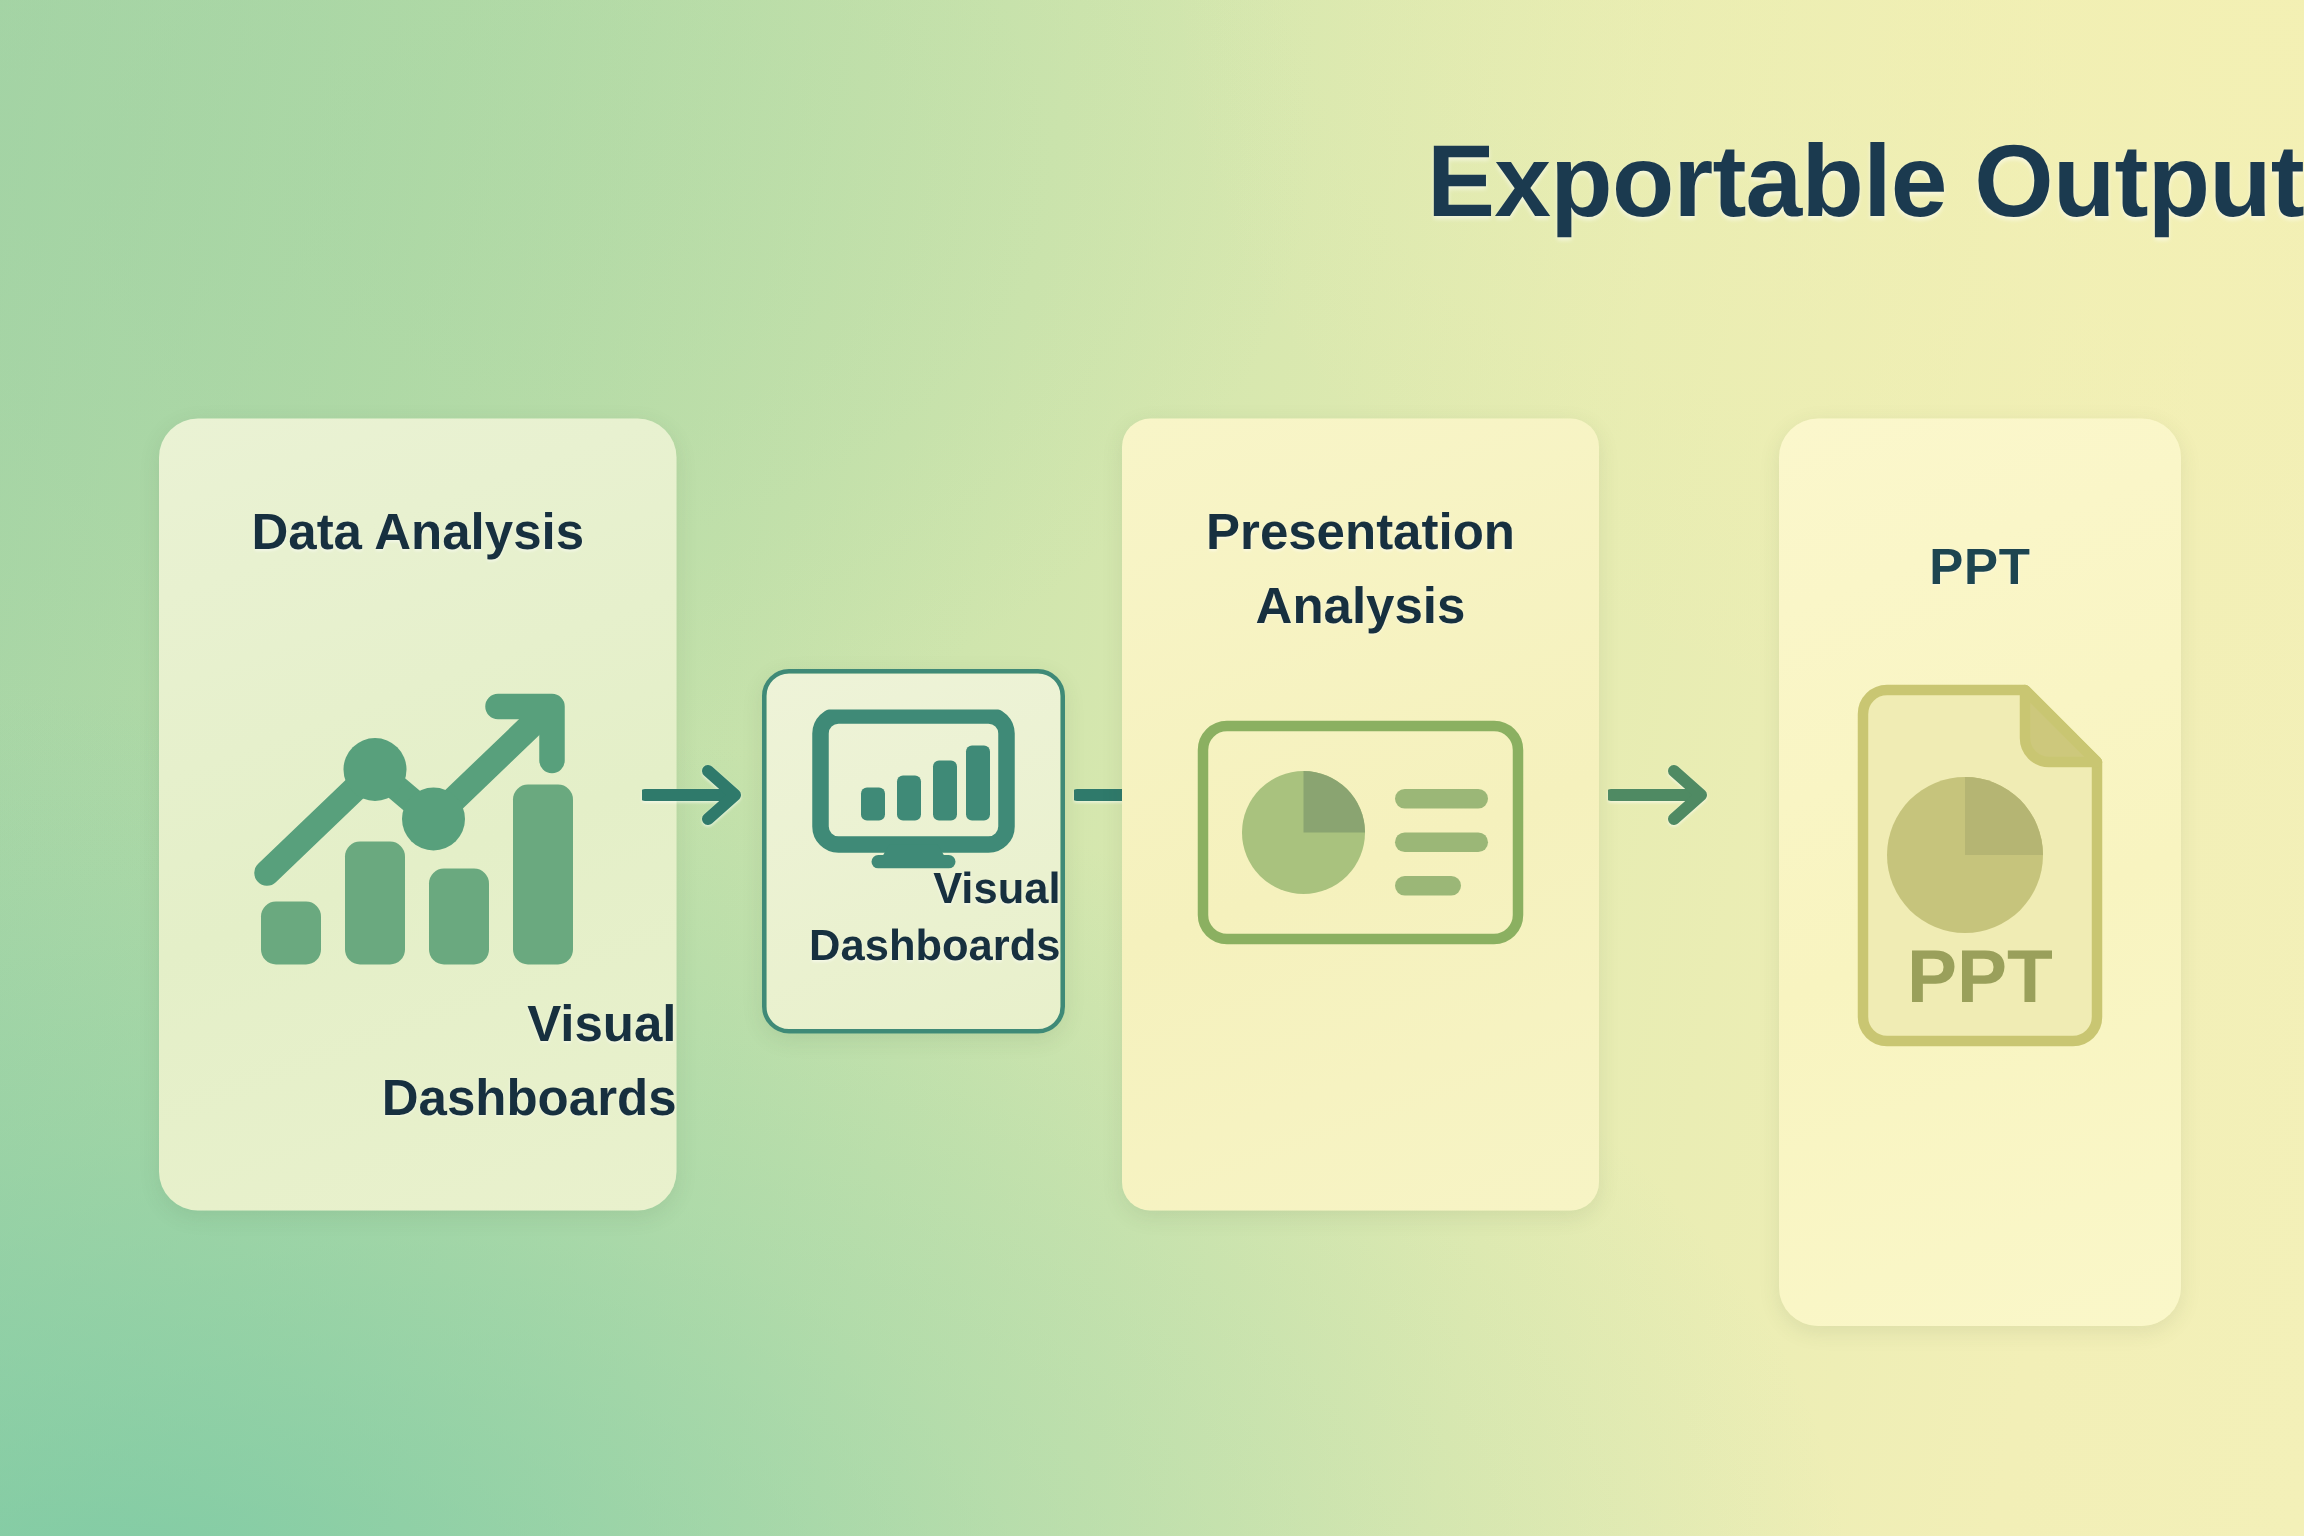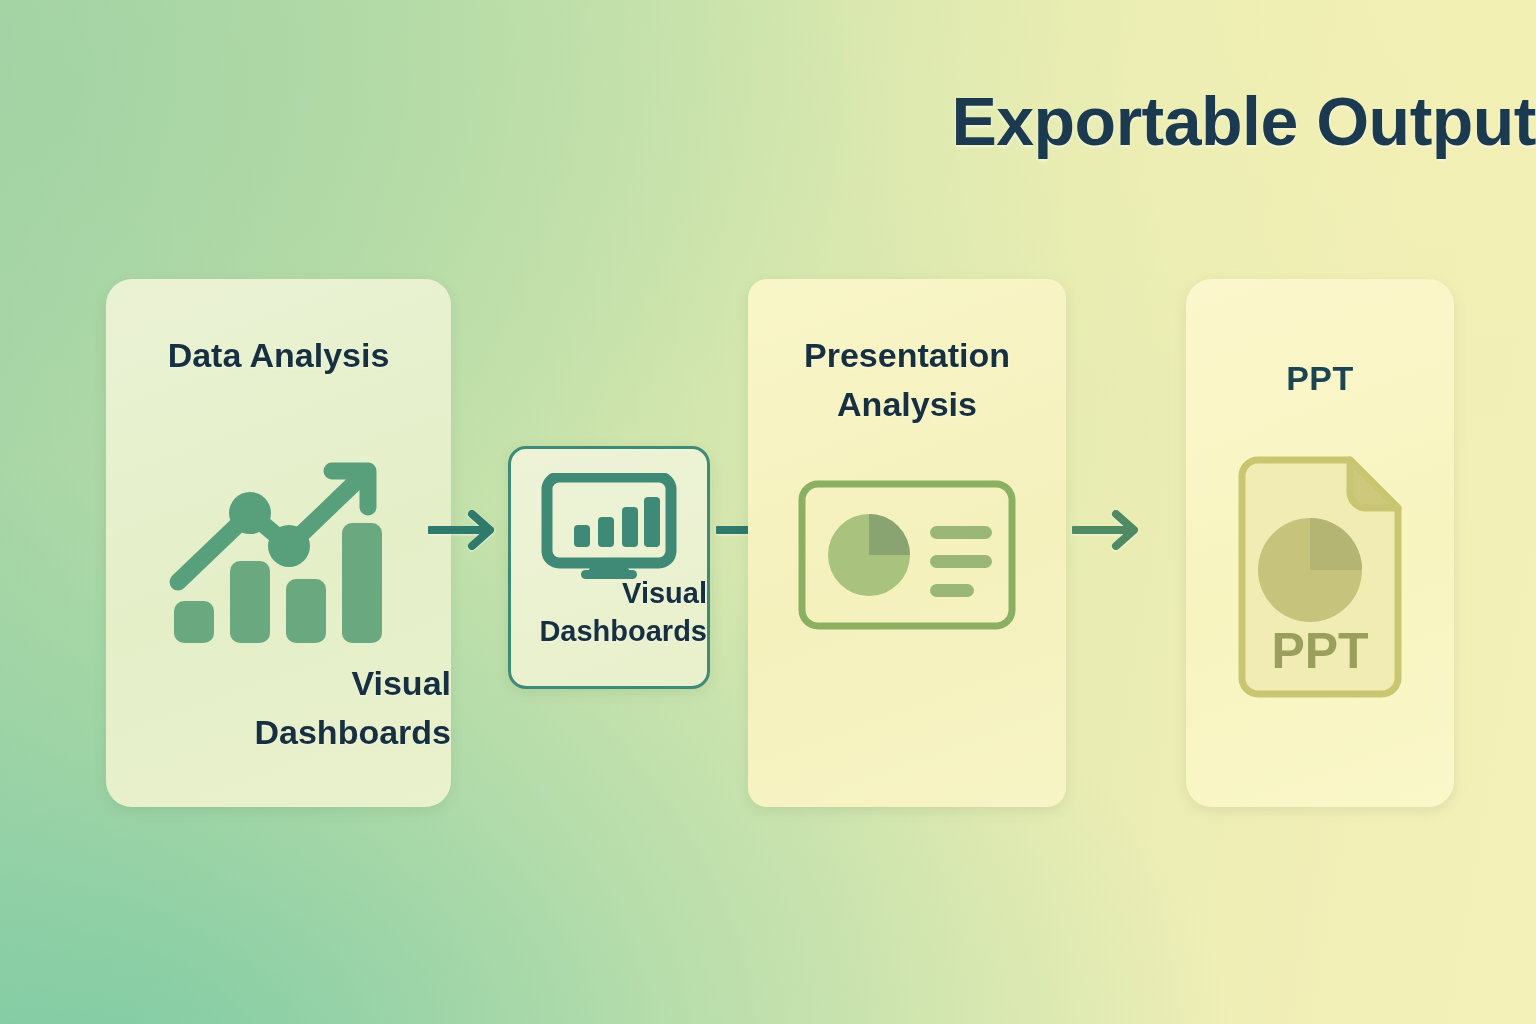--- a/index.html
+++ b/index.html
@@ -127,21 +127,21 @@
   #card-presentation .card-title { top: 52px; }
   #card-presentation .icon-wrap {
     position: absolute;
     left: 50%; top: 200px;
     transform: translateX(-50%);
   }
 
   
   #card-ppt {
     left: 1186px; top: 279px;
-    width: 268px; height: 528px;
+    width: 268px; height: 605px;
     background: linear-gradient(160deg, #fbf7cc 0%, #f8f4c0 55%, #faf7c9 100%);
   }
   #card-ppt .card-title {
     top: 75px;
     color: #1d4550;
     letter-spacing: 0.5px;
   }
   #card-ppt .icon-wrap {
     position: absolute;
     left: 50%; top: 175px;

